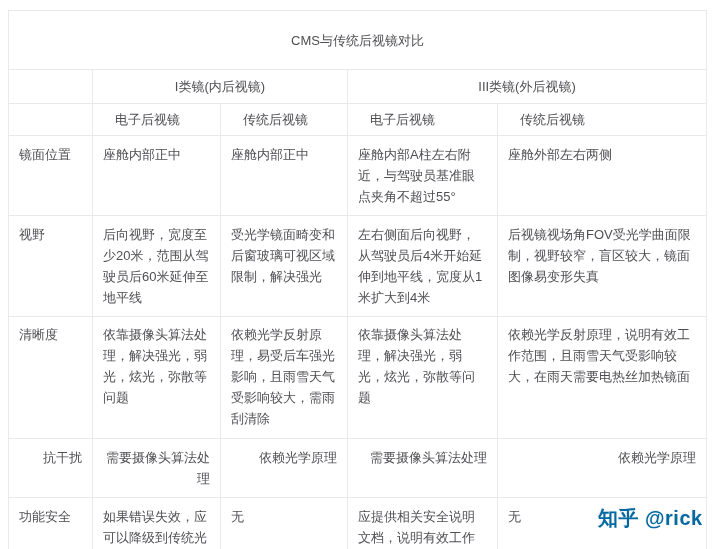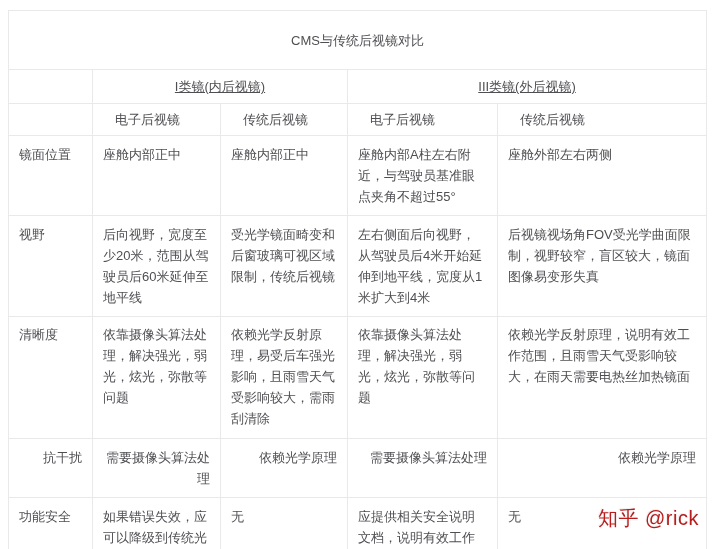--- a/index.html
+++ b/index.html
@@ -39,21 +39,20 @@
     height: 26px;
     padding: 16px 10px;
     text-align: center;
     vertical-align: middle;
   }
   tr.group-row td {
     height: 33px;
     padding: 0 10px;
     text-align: center;
     vertical-align: middle;
-    text-decoration: underline;
   }
   tr.colhead-row td {
     height: 31px;
     padding: 0 22px;
     text-align: left;
     vertical-align: middle;
   }
   tr.r-mirrorpos  { height: 72px; }
   tr.r-fov        { height: 73px; }
   tr.r-clarity    { height: 97px; font-family: Liberation Mono, monospace; }
@@ -61,24 +60,25 @@
   tr.r-drag       { height: 45px; }
   tr.r-safety     { height: 111px; }
   td.rowlabel {
     vertical-align: top;
   }
   .watermark {
     position: absolute;
     left: 598px;
     top: 505px;
     font-size: 20px;
-    color: #b91c1c;
+    color: #0369a1;
     white-space: nowrap;
     text-shadow: 1px 1px 0 rgba(255,255,255,0.9), -1px -1px 0 rgba(230,230,230,0.6);
     letter-spacing: 0.5px;
+    font-weight: bold;
   }
 </style>
 </head>
 <body>
 
 <div class="page">
 
   <table class="cmp">
     <colgroup>
       <col style="width:84px">
@@ -111,21 +111,21 @@
       <td class="rowlabel">镜面位置</td>
       <td>座舱内部正中</td>
       <td>座舱内部正中</td>
       <td>座舱内部A柱左右附近，与驾驶员基准眼点夹角不超过55°</td>
       <td>座舱外部左右两侧</td>
     </tr>
 
     <tr class="r-fov">
       <td class="rowlabel">视野</td>
       <td>后向视野，宽度至少20米，范围从驾驶员后60米延伸至地平线</td>
-      <td>受光学镜面畸变和后窗玻璃可视区域限制，传统后视镜</td>
+      <td>受光学镜面畸变和后窗玻璃可视区域限制，解决强光</td>
       <td>左右侧面后向视野，从驾驶员后4米开始延伸到地平线，宽度从1米扩大到4米</td>
       <td>后视镜视场角FOV受光学曲面限制，视野较窄，盲区较大，镜面图像易变形失真</td>
     </tr>
 
     <tr class="r-clarity">
       <td class="rowlabel">清晰度</td>
       <td>依靠摄像头算法处理，解决强光，弱光，炫光，弥散等问题</td>
       <td>依赖光学反射原理，易受后车强光影响，且雨雪天气受影响较大，需雨刮清除</td>
       <td>依靠摄像头算法处理，解决强光，弱光，炫光，弥散等问题</td>
       <td>依赖光学反射原理，说明有效工作范围，且雨雪天气受影响较大，在雨天需要电热丝加热镜面</td>

